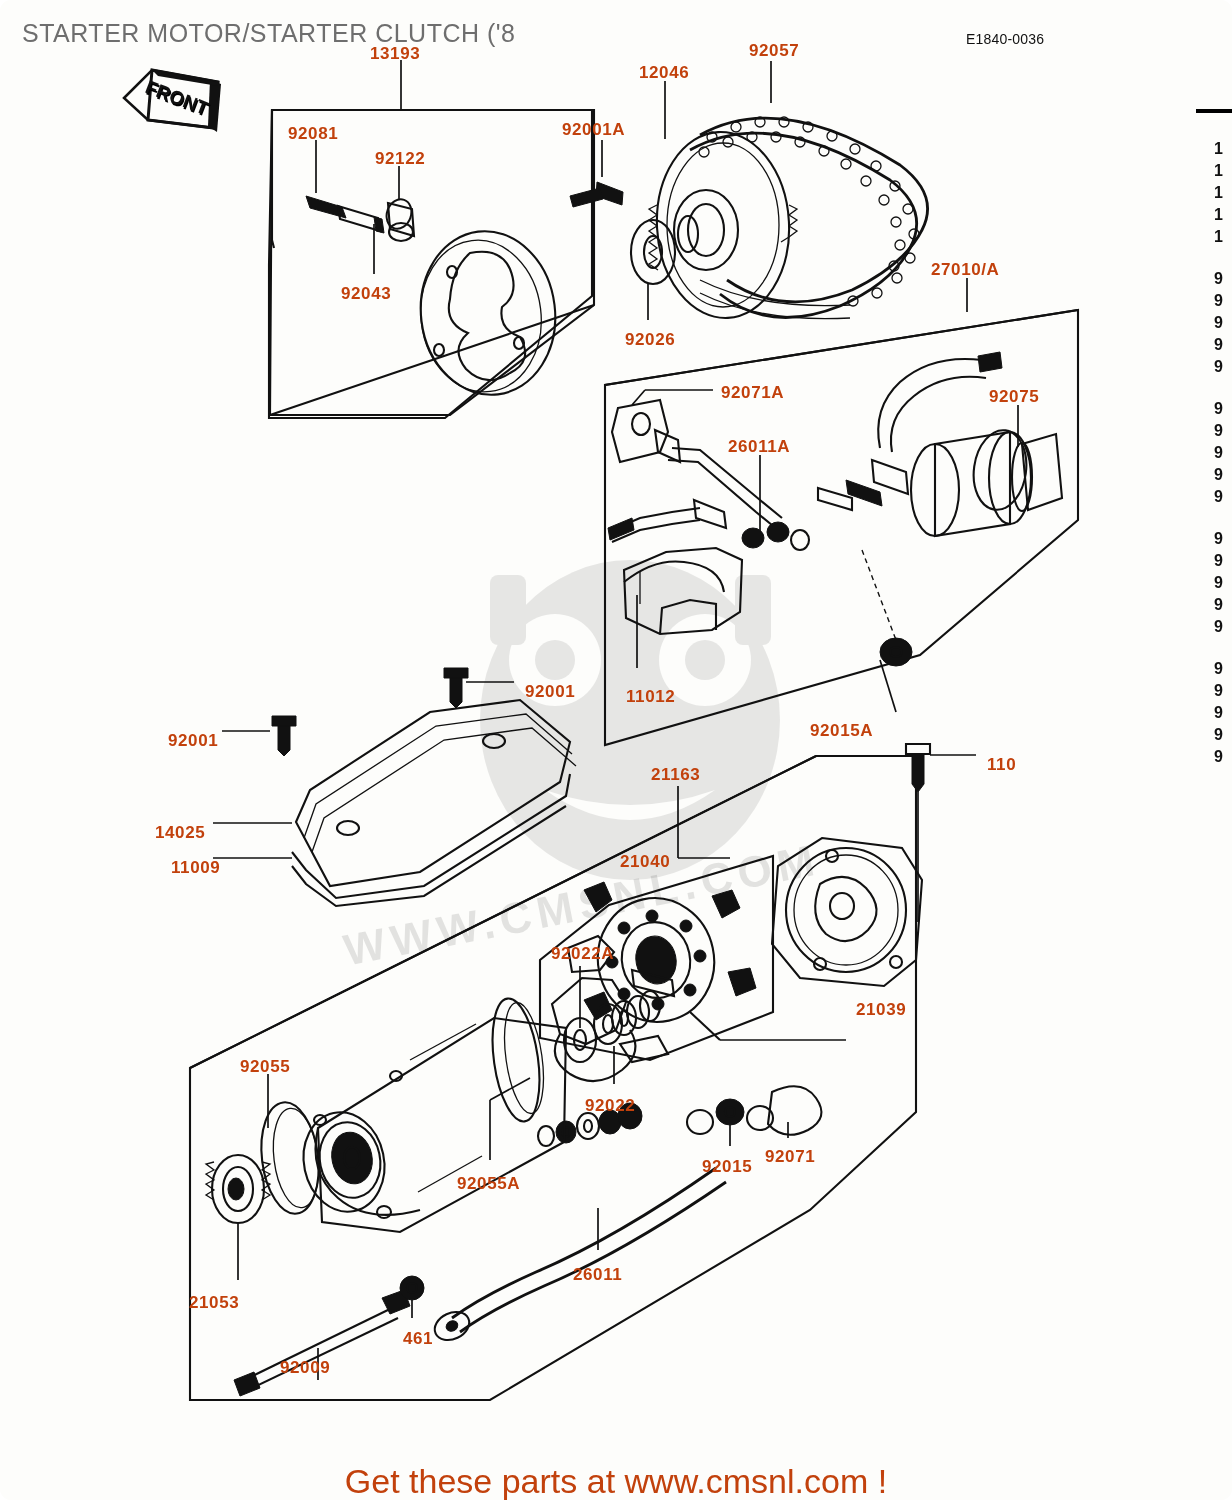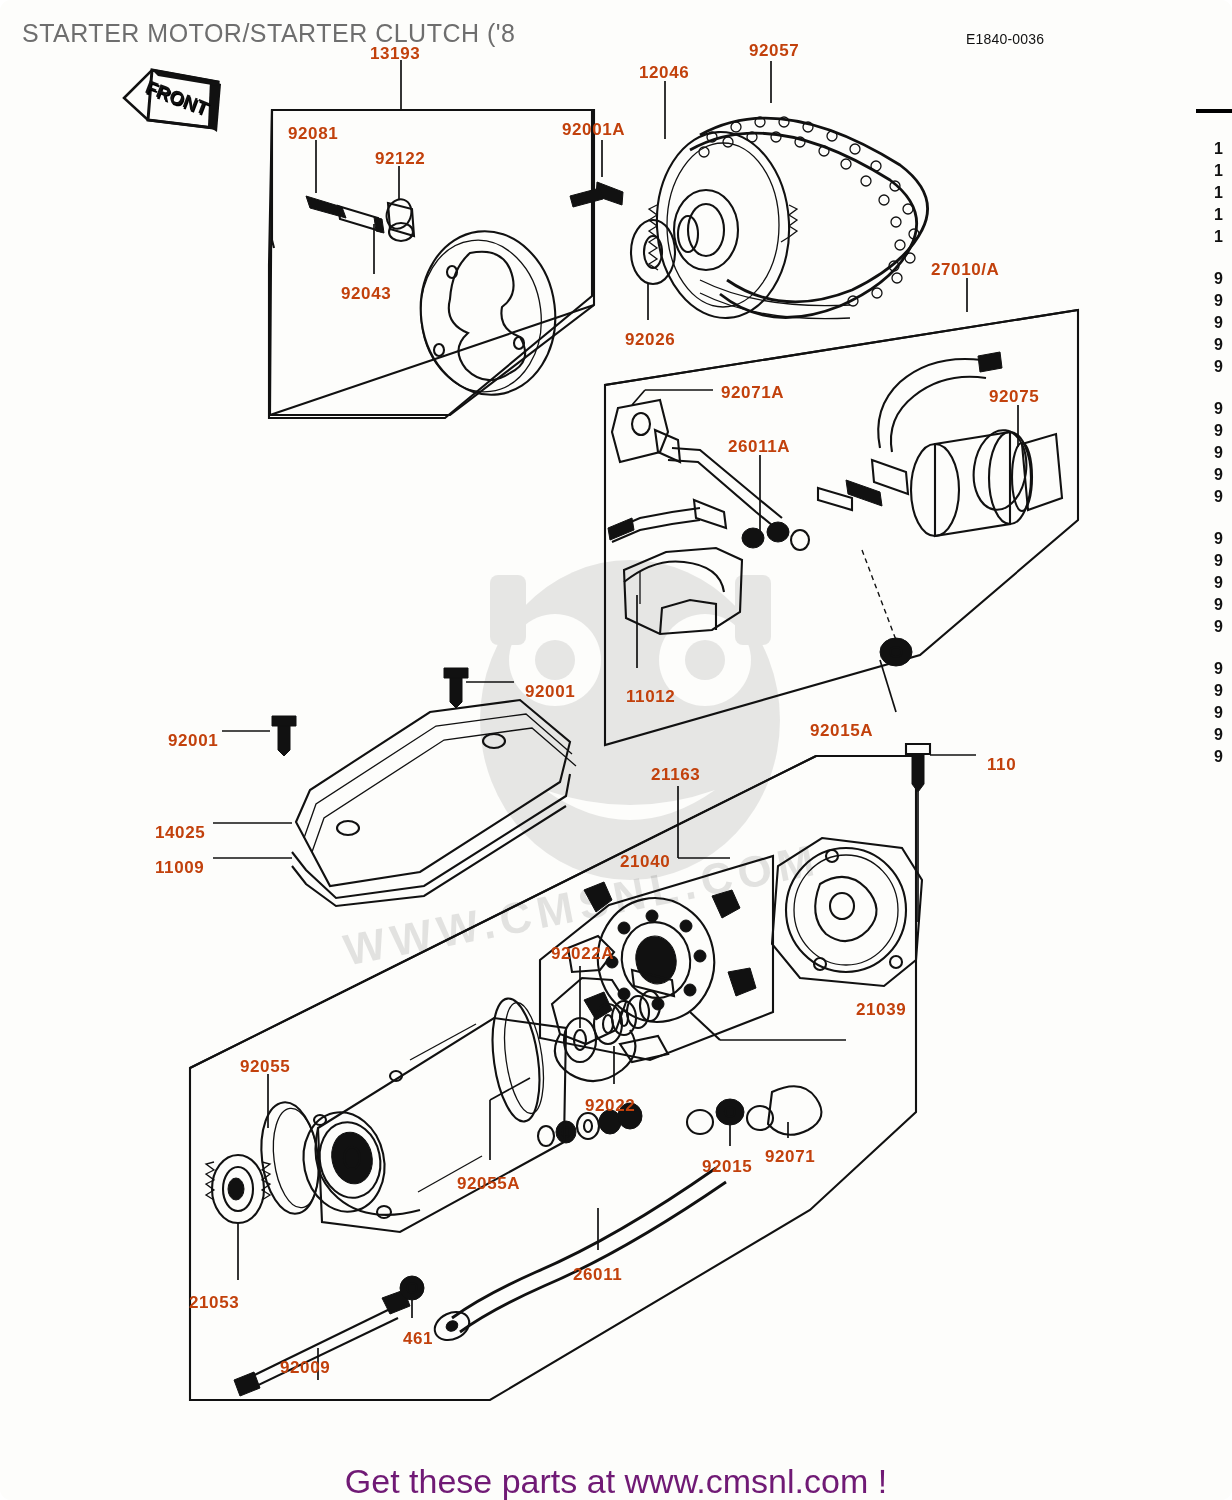--- a/index.html
+++ b/index.html
@@ -41,21 +41,21 @@
     white-space: nowrap;
   }
   
   #footer-cta {
     position: absolute;
     left: 0;
     top: 1462px;
     width: 1232px;
     text-align: center;
     font-size: 34px;
-    color: #701a75;
+    color: #c2410c;
     font-family: "Liberation Sans", sans-serif;
     white-space: nowrap;
   }
   
   .lbl {
     position: absolute;
     font-family: "Liberation Sans", sans-serif;
     font-size: 17px;
     font-weight: 700;
     color: #c2410c;
@@ -462,21 +462,21 @@
   <div class="lbl" style="left:728px;  top:437px;">26011A</div>
   <div class="lbl" style="left:989px;  top:387px;">92075</div>
   <div class="lbl" style="left:626px;  top:675px;margin-top:12px;">11012</div>
   <div class="lbl" style="left:810px;  top:721px;">92015A</div>
   <div class="lbl" style="left:525px;  top:682px;">92001</div>
   <div class="lbl" style="left:168px;  top:731px;">92001</div>
   <div class="lbl" style="left:987px;  top:755px;">110</div>
   <div class="lbl" style="left:651px;  top:765px;text-align:center;">21163</div>
   <div class="lbl" style="left:155px;  top:823px;">14025</div>
   <div class="lbl" style="left:620px;  top:852px;">21040</div>
-  <div class="lbl" style="left:155px;  top:858px;text-align:center;">11009</div>
+  <div class="lbl" style="left:171px;  top:858px;text-align:center;">11009</div>
   <div class="lbl" style="left:551px;  top:944px;">92022A</div>
   <div class="lbl" style="left:856px;  top:1000px;">21039</div>
   <div class="lbl" style="left:240px;  top:1057px;">92055</div>
   <div class="lbl" style="left:585px;  top:1096px;">92022</div>
   <div class="lbl" style="left:702px;  top:1157px;">92015</div>
   <div class="lbl" style="left:765px;  top:1147px;">92071</div>
   <div class="lbl" style="left:457px;  top:1174px;">92055A</div>
   <div class="lbl" style="left:189px;  top:1293px;text-align:center;">21053</div>
   <div class="lbl" style="left:403px;  top:1329px;">461</div>
   <div class="lbl" style="left:573px;  top:1265px;">26011</div>

